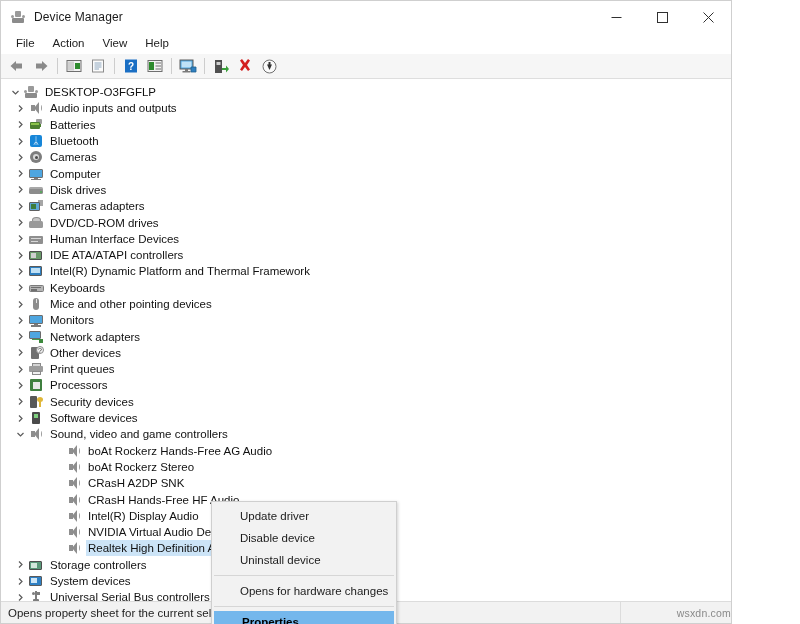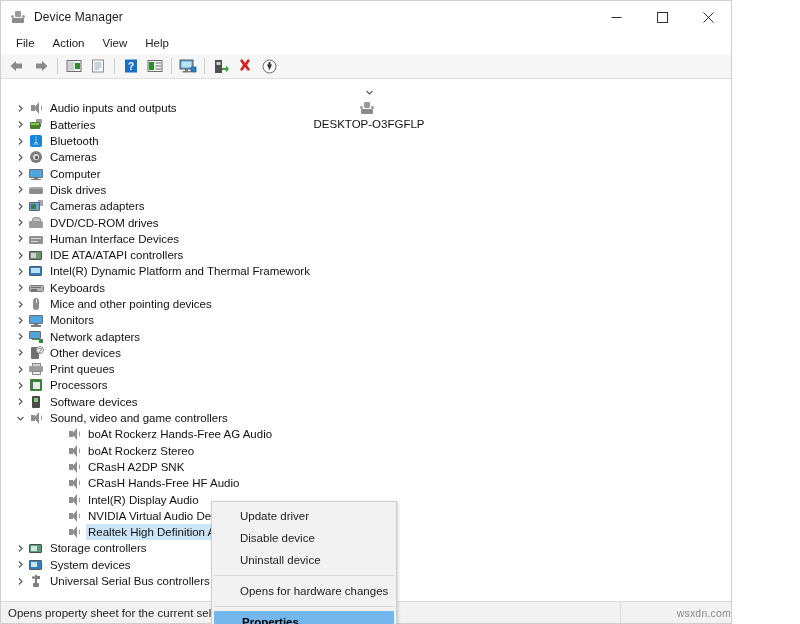--- a/index.html
+++ b/index.html
@@ -121,21 +121,21 @@
     font-size: 11.5px;
     color: #111111;
     line-height: 16px;
     padding: 0 2px;
   }
   .row.selected .row-label {
     background: #cce4f7;
   }
 
   
-  .lvl0 { padding-left: 6px; flex-direction: column; }
+  .lvl0 { padding-left: 6px; }
   .lvl1 { padding-left: 11px; }
   .lvl2 { padding-left: 49px; }
 
   
   .ic { position: absolute; }
   .i-pc-base { left:2px; top:9px; width:12px; height:5px; background:#8b8b8b; border-radius:1px; }
   .i-pc-head { left:5px; top:2px; width:6px; height:6px; background:#9a9a9a; border-radius:1px; }
 
   .i-speaker-body { left:3px; top:5px; width:4px; height:6px; background:#8e8e8e; }
   .i-speaker-cone { left:6px; top:2px; width:0; height:0; border-top:6px solid transparent; border-bottom:6px solid transparent; border-right:5px solid #8e8e8e; }
@@ -643,20 +643,33 @@
           </span>
           <span class="row-label">Processors</span>
         </div>
         <div class="row lvl1">
           <span class="twisty">
             <svg width="9" height="9" viewBox="0 0 9 9">
               <path d="M3 1.5 L6 4.5 L3 7.5" fill="none" stroke="#5a5a5a" stroke-width="1.2"></path>
             </svg>
           </span>
           <span class="row-icon">
+            <span class="ic i-sec-b"></span>
+            <span class="ic i-sec-k"></span>
+            <span class="ic i-sec-ks"></span>
+          </span>
+          <span class="row-label">Security devices</span>
+        </div>
+        <div class="row lvl1">
+          <span class="twisty">
+            <svg width="9" height="9" viewBox="0 0 9 9">
+              <path d="M3 1.5 L6 4.5 L3 7.5" fill="none" stroke="#5a5a5a" stroke-width="1.2"></path>
+            </svg>
+          </span>
+          <span class="row-icon">
             <span class="ic i-sw-b"></span>
             <span class="ic i-sw-s"></span>
           </span>
           <span class="row-label">Software devices</span>
         </div>
         <div class="row lvl1">
           <span class="twisty">
             <svg width="9" height="9" viewBox="0 0 9 9">
               <path d="M1.5 3 L4.5 6 L7.5 3" fill="none" stroke="#5a5a5a" stroke-width="1.2"></path>
             </svg>

